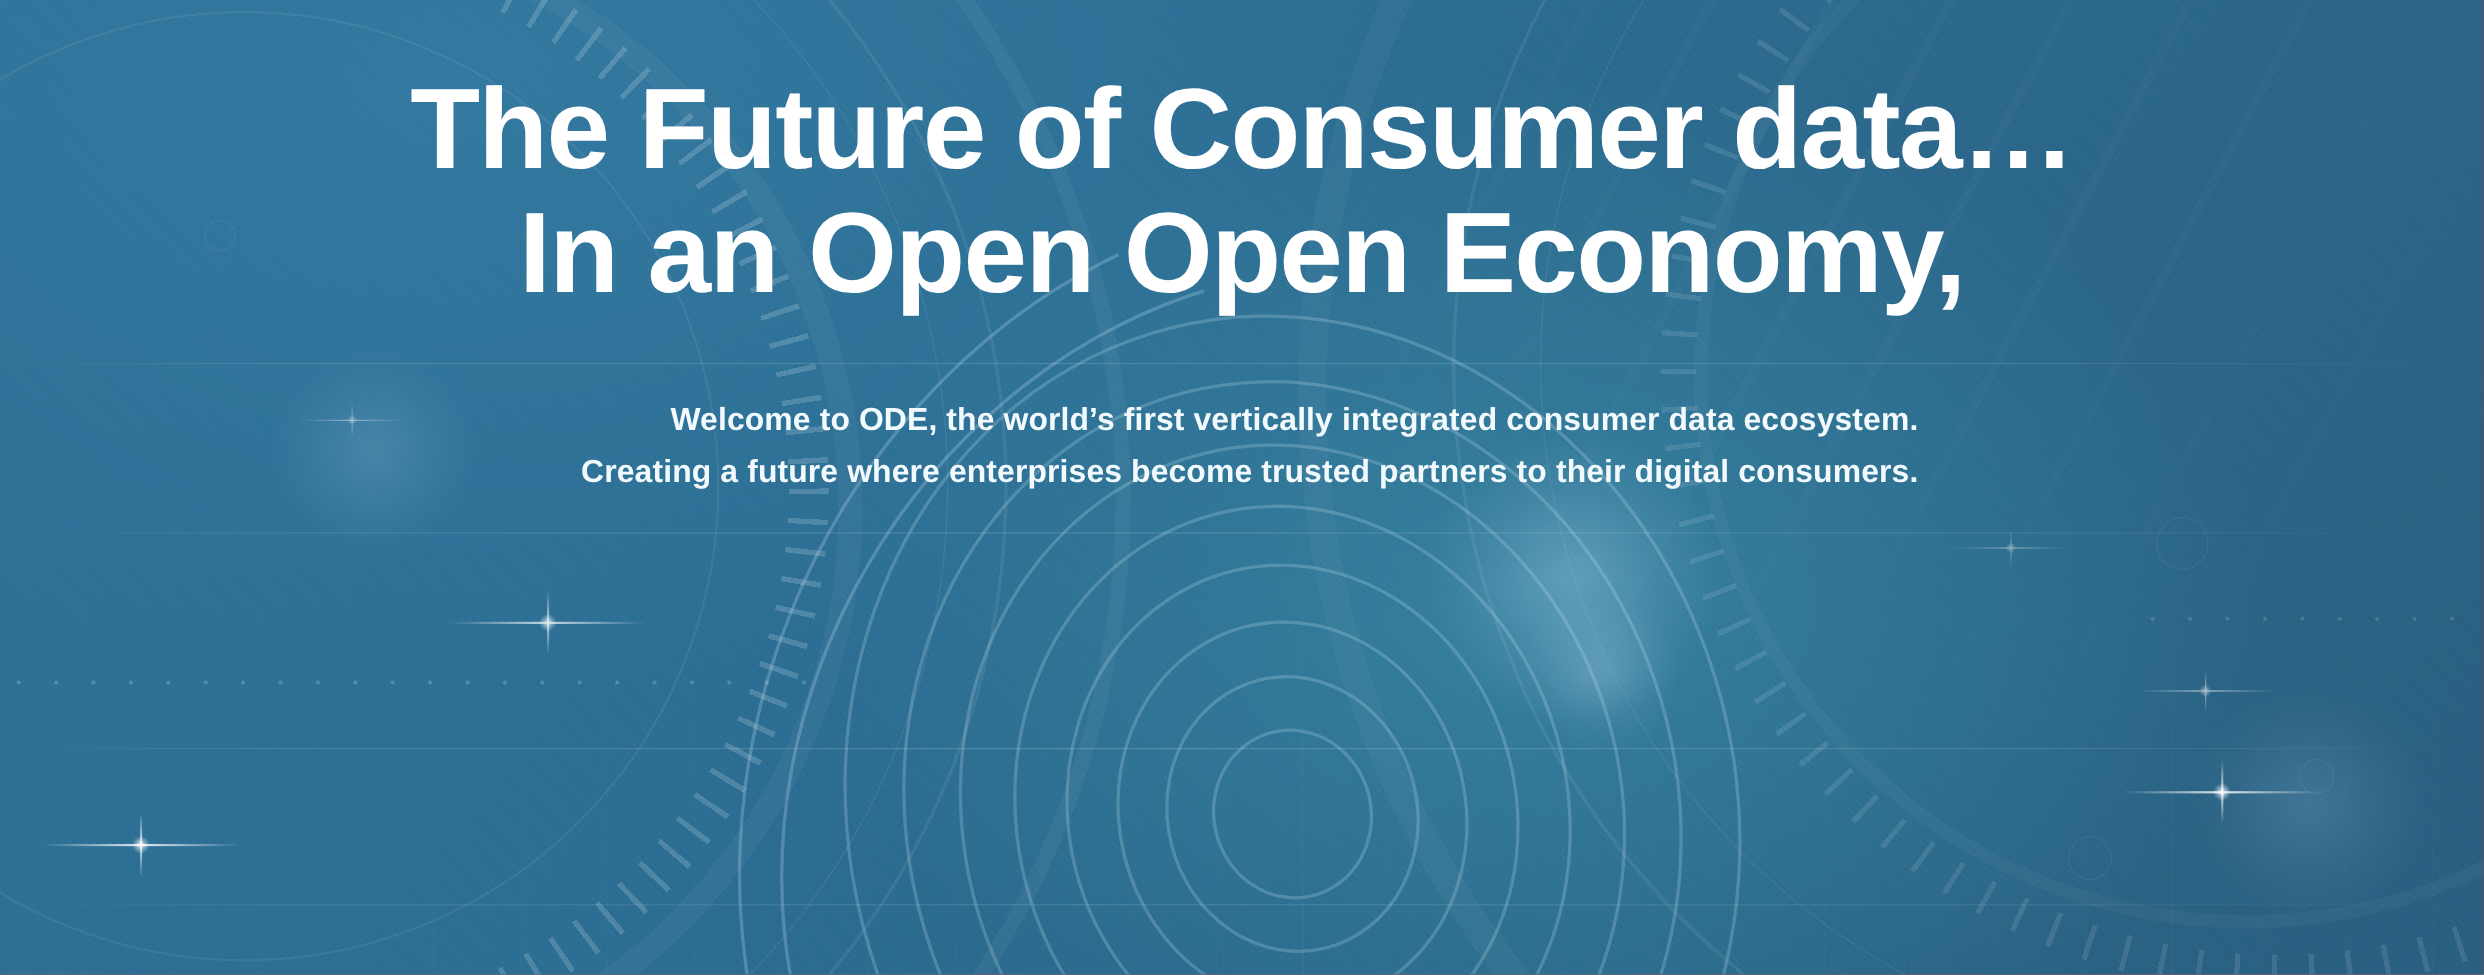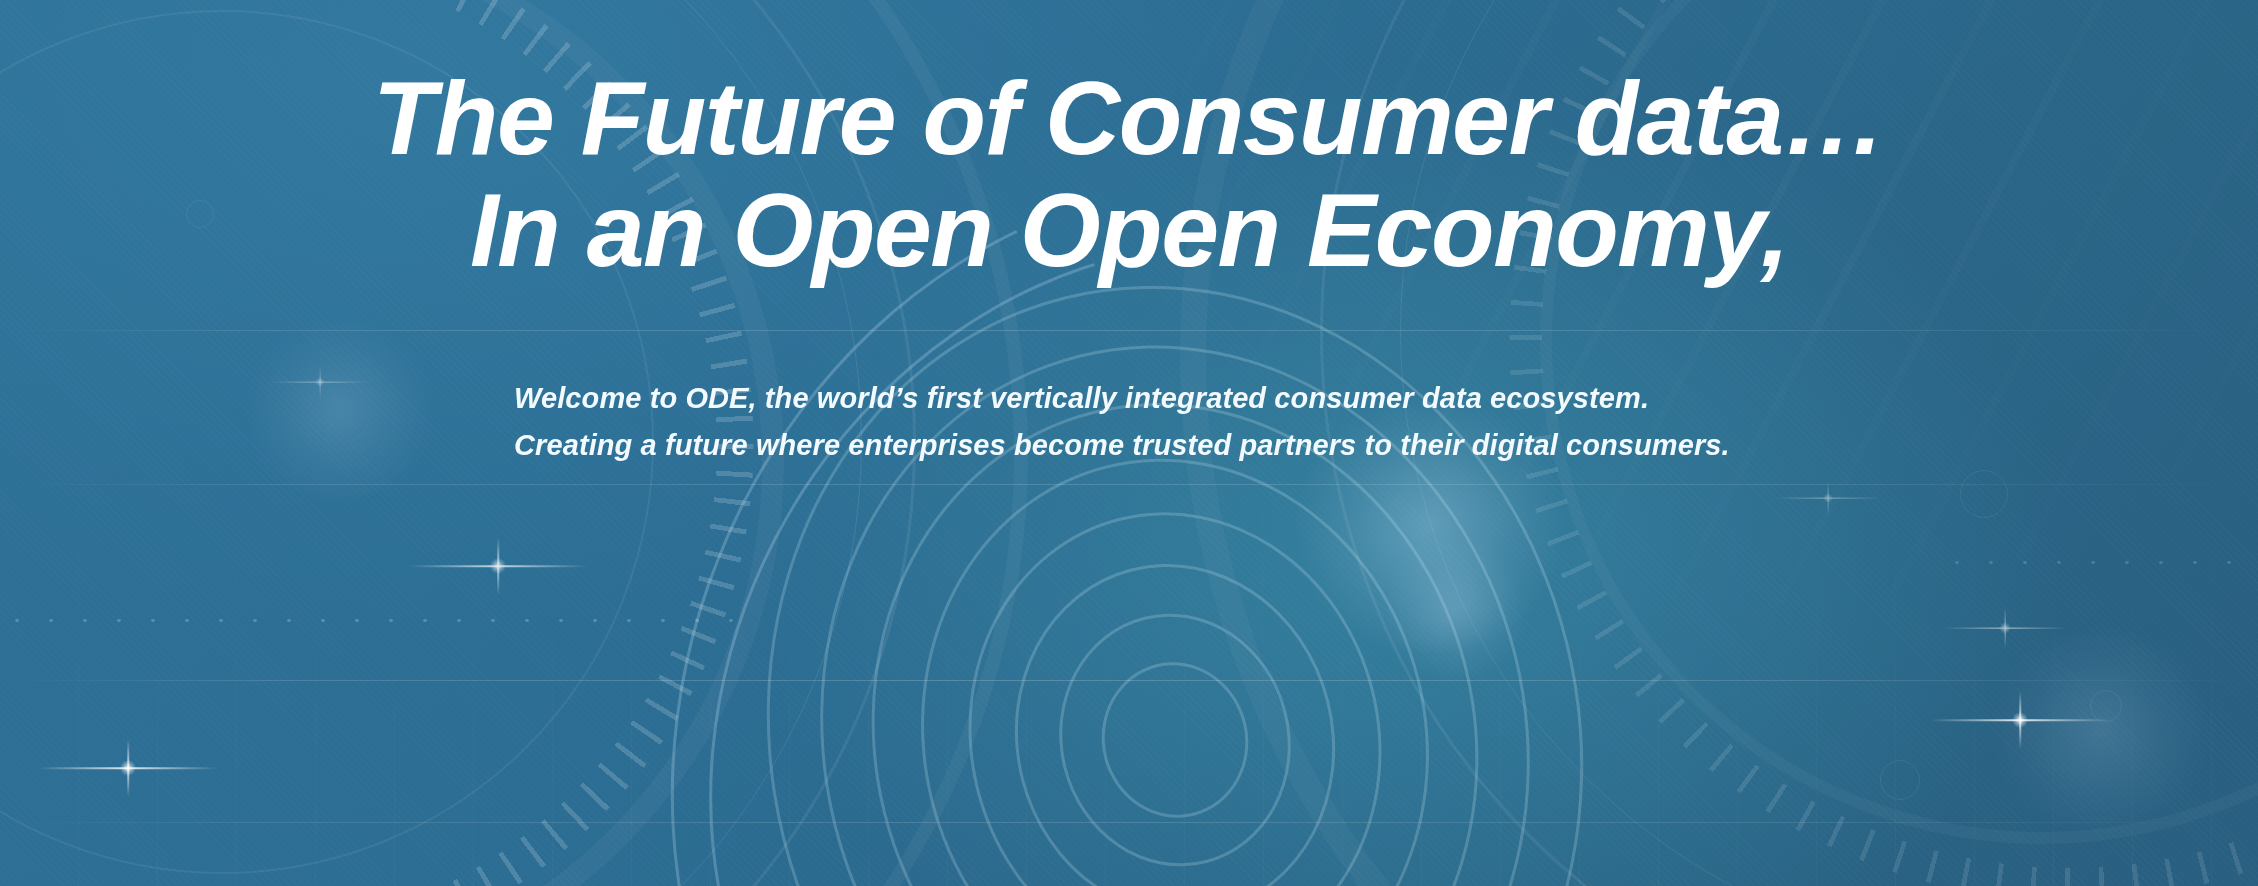--- a/index.html
+++ b/index.html
@@ -11,21 +11,20 @@
     font-family: "Liberation Sans", sans-serif;
   }
 
   .hero {
     position: relative;
     width: 2258px;
     height: 886px;
     overflow: hidden;
     background: #b91c1c;
     isolation: isolate;
-    font-style: italic;
   }
 
   
   .bg-base {
     position: absolute;
     inset: 0;
     background:
       radial-gradient(ellipse 1400px 900px at 18% 8%, #32789f 0%, rgba(50,120,159,0) 62%),
       radial-gradient(ellipse 1100px 800px at 62% 62%, #35809f 0%, rgba(53,128,159,0) 60%),
       linear-gradient(128deg, #2e7197 0%, #2c6d93 42%, #2a6587 72%, #295f80 100%);
@@ -237,23 +236,23 @@
     white-space: nowrap;
   }
   .headline .ln {
     display: block;
   }
   .headline .ln-1 { font-size: 104px; }
   .headline .ln-2 { font-size: 104px; }
   .headline .ln-3 { font-size: 104px; }
 
   .subcopy {
-    margin: 16px;
+    margin: 0;
     width: 1230px;
-    text-align: left;
+    text-align: right;
     color: #f2fafe;
     font-family: "Liberation Sans", sans-serif;
     font-weight: bold;
     font-size: 29px;
     line-height: 1.62;
     letter-spacing: .1px;
     padding-top: 72px;
   }
 </style>
 </head>

